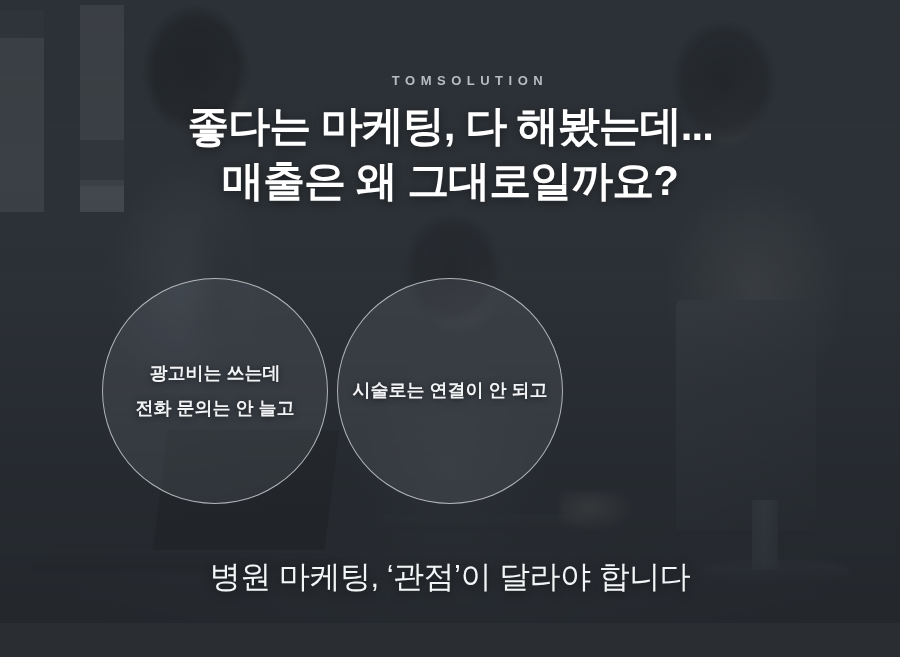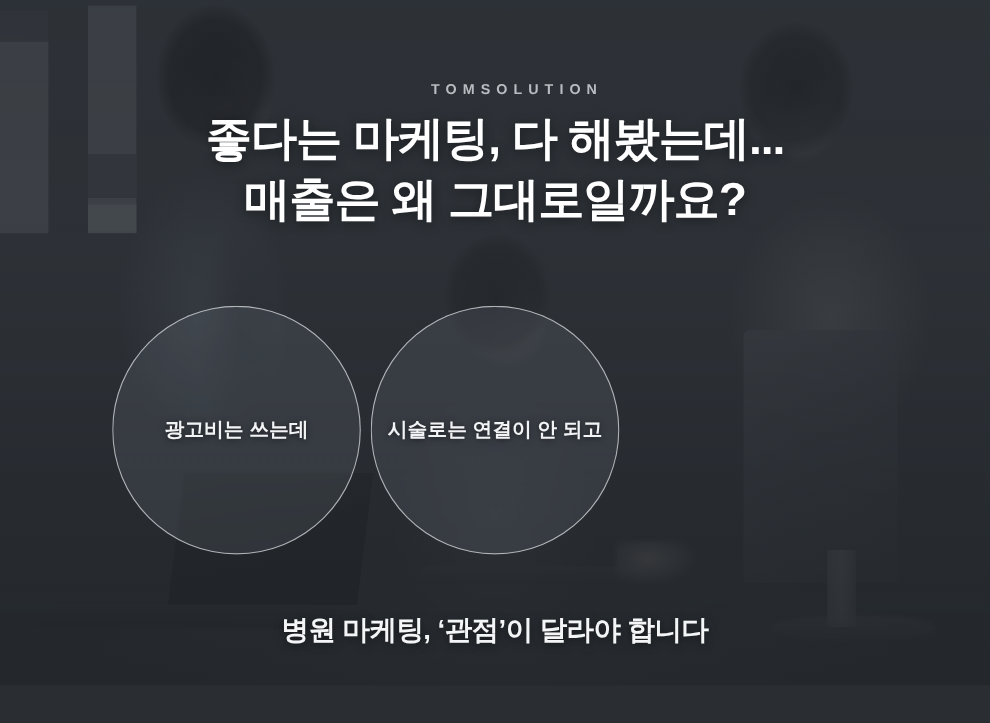--- a/index.html
+++ b/index.html
@@ -140,21 +140,21 @@
   }
   .c1{ left:102px; }
   .c2{ left:337px; }
   .c3{ left:572px; }
   .circle .ln{ display:block; white-space:nowrap; }
 
   .tagline{
     position:absolute; top:556px; left:0; width:100%;
     text-align:center;
     color:#f4f5f6;
-    font-size:25px; font-weight:700; letter-spacing:-.5px;
+    font-size:31px; font-weight:400; letter-spacing:-.5px;
     text-shadow:0 2px 8px rgba(0,0,0,.5);
   }
 
   .bottom-bar{
     position:absolute; left:0; bottom:0; width:100%; height:34px;
     background:#2a2e33;
   }
 </style>
 </head>
 <body>
@@ -186,20 +186,21 @@
 
     <div class="headline">
       <span>좋다는 마케팅, 다 해봤는데...</span>
       <span>매출은 왜 그대로일까요?</span>
     </div>
 
     <div class="circles">
 
       <div class="circle c1">
         <span class="ln">광고비는 쓰는데</span>
+        <span class="ln">전화 문의는 안 늘고</span>
       </div>
 
       <div class="circle c2">
         <span class="ln">시술로는 연결이 안 되고</span>
       </div>
 
 
     </div>
 
     <div class="tagline">병원 마케팅, ‘관점’이 달라야 합니다</div>

